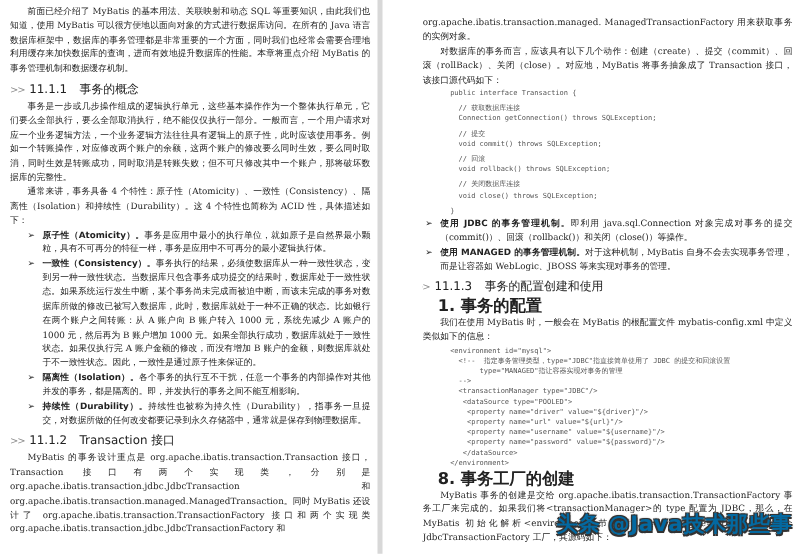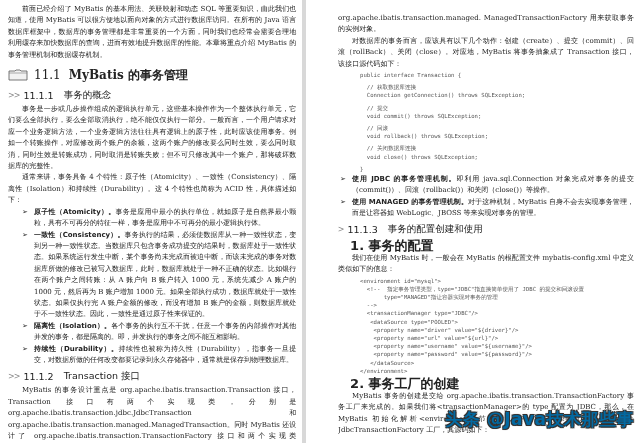--- a/index.html
+++ b/index.html
@@ -40,30 +40,20 @@
   }
 </style>
 </head>
 <body>
 
 <div class="spread">
 
   <div class="page page-left">
     <p class="para">前面已经介绍了 MyBatis 的基本用法、关联映射和动态 SQL 等重要知识，由此我们也知道，使用 MyBatis 可以很方便地以面向对象的方式进行数据库访问。在所有的 Java 语言数据库框架中，数据库的事务管理都是非常重要的一个方面，同时我们也经常会需要合理地利用缓存来加快数据库的查询，进而有效地提升数据库的性能。本章将重点介绍 MyBatis 的事务管理机制和数据缓存机制。</p>
 
-    <div class="h1">
-      <span class="folder">
-        <svg width="20" height="12" viewBox="0 0 20 12">
-          <path d="M1 2 L7 2 L8 1 L12 1 L13 2 L19 2 L19 11 L1 11 Z" fill="#f2f2f2" stroke="#555" stroke-width="0.8"></path>
-          <path d="M1 4 L19 4" stroke="#777" stroke-width="0.6"></path>
-        </svg>
-      </span>
-      <span class="num">11.1</span>
-      <span class="title">MyBatis 的事务管理</span>
-    </div>
 
 
     <div class="h2">
       <span class="chev">&gt;&gt;</span>
       <span class="num">11.1.1</span>
       <span class="title">事务的概念</span>
     </div>
     <p class="para">事务是一步或几步操作组成的逻辑执行单元，这些基本操作作为一个整体执行单元，它们要么全部执行，要么全部取消执行，绝不能仅仅执行一部分。一般而言，一个用户请求对应一个业务逻辑方法，一个业务逻辑方法往往具有逻辑上的原子性，此时应该使用事务。例如一个转账操作，对应修改两个账户的余额，这两个账户的修改要么同时生效，要么同时取消，同时生效是转账成功，同时取消是转账失败；但不可只修改其中一个账户，那将破坏数据库的完整性。</p>
     <p class="para">通常来讲，事务具备 4 个特性：原子性（Atomicity）、一致性（Consistency）、隔离性（Isolation）和持续性（Durability）。这 4 个特性也简称为 ACID 性，具体描述如下：</p>
 
@@ -116,18 +106,18 @@
     <div class="h2" style="margin-left:-6px;">
       <span class="chev">&gt;&gt;</span>
       <span class="num">11.1.3</span>
       <span class="title">事务的配置创建和使用</span>
     </div>
     <div class="h3">1. 事务的配置</div>
     <p class="para">我们在使用 MyBatis 时，一般会在 MyBatis 的根配置文件 mybatis-config.xml 中定义类似如下的信息：</p>
 
     <div class="code"><div>&lt;environment id="mysql"&gt;</div><div>  &lt;!--  指定事务管理类型，type="JDBC"指直接简单使用了 JDBC 的提交和回滚设置</div><div>       type="MANAGED"指让容器实现对事务的管理</div><div>  --&gt;</div><div>  &lt;transactionManager type="JDBC"/&gt;</div><div>   &lt;dataSource type="POOLED"&gt;</div><div>    &lt;property name="driver" value="${driver}"/&gt;</div><div>    &lt;property name="url" value="${url}"/&gt;</div><div>    &lt;property name="username" value="${username}"/&gt;</div><div>    &lt;property name="password" value="${password}"/&gt;</div><div>   &lt;/dataSource&gt;</div><div>&lt;/environment&gt;</div></div>
 
-    <div class="h3">2. 事务工厂的创建</div>
+    <div class="h3">8. 事务工厂的创建</div>
     <p class="para">MyBatis 事务的创建是交给 org.apache.ibatis.transaction.TransactionFactory 事务工厂来完成的。如果我们将&lt;transactionManager&gt;的 type 配置为 JDBC，那么，在 MyBatis 初始化解析&lt;environment&gt;节点时，会根据 type="JDBC"创建一个 JdbcTransactionFactory 工厂，其源码如下：</p>
 
     <div class="watermark">头条 @Java技术那些事</div>
   </div>
 </div>
 
 </body></html>

